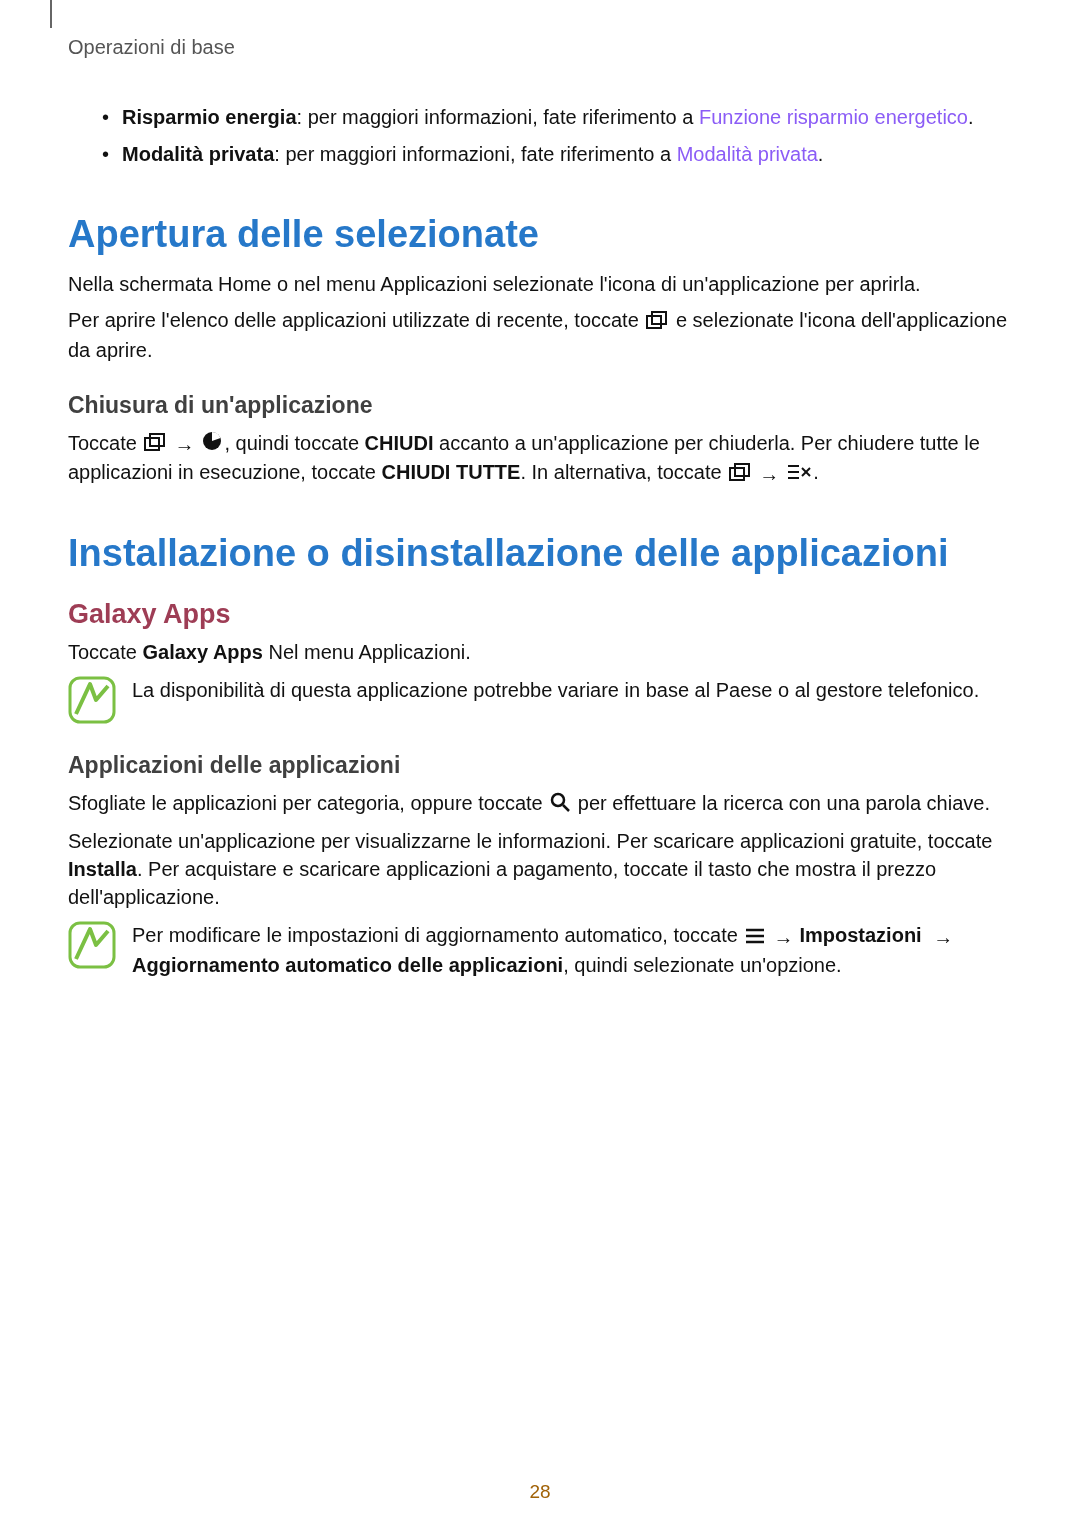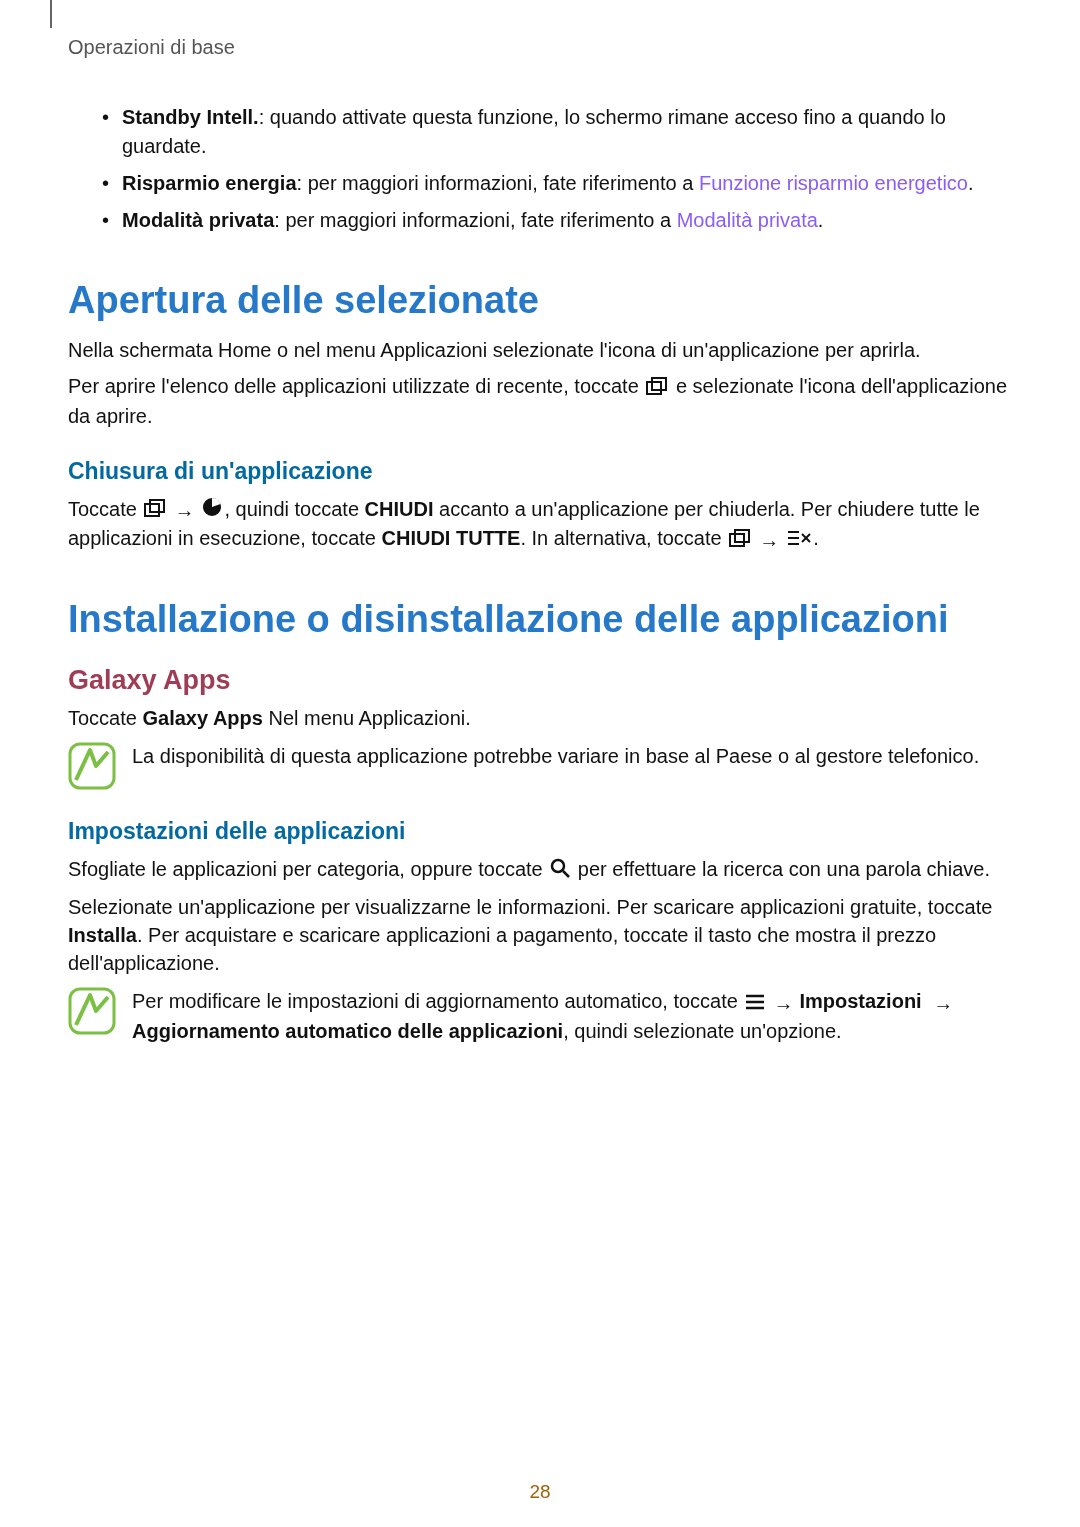--- a/index.html
+++ b/index.html
@@ -67,21 +67,21 @@
   h2.sub-main {
     color: #9e3d55;
     font-size: 27px;
     font-weight: 700;
     margin: 24px 0 8px 0;
   }
   h3.sub {
     font-size: 23px;
     font-weight: 700;
     margin: 28px 0 10px 0;
-    color: #0369a1;
+    color: #404040;
   }
   .inline-icon {
     display: inline-block;
     vertical-align: middle;
     margin: 0 2px;
   }
   .arrow {
     display: inline-block;
     vertical-align: middle;
     margin: 0 6px;
@@ -114,23 +114,20 @@
 </style>
 </head>
 <body>
 
 <div class="page">
   <div class="tab-mark"></div>
 
   <div class="header">Operazioni di base</div>
 
   <ul class="bullets">
-    <li>
-      <span class="bold">Standby Intell.</span><span>: quando attivate questa funzione, lo schermo rimane acceso fino a quando lo guardate.</span>
-    </li>
     <li>
       <span class="bold">Risparmio energia</span><span>: per maggiori informazioni, fate riferimento a </span><span class="link">Funzione risparmio energetico</span><span>.</span>
     </li>
     <li>
       <span class="bold">Modalità privata</span><span>: per maggiori informazioni, fate riferimento a </span><span class="link">Modalità privata</span><span>.</span>
     </li>
   </ul>
 
   <h1 class="section">Apertura delle selezionate</h1>
   <p class="body">Nella schermata Home o nel menu Applicazioni selezionate l'icona di un'applicazione per aprirla.</p>
@@ -171,21 +168,21 @@
   <div class="note-row">
     <div class="note-icon">
       <svg width="48" height="48" viewBox="0 0 48 48">
           <rect x="2" y="2" width="44" height="44" rx="10" fill="none" stroke="#7bc043" stroke-width="3"></rect>
           <path d="M8 38 L22 8 L28 24 L40 10" fill="none" stroke="#7bc043" stroke-width="4" stroke-linejoin="round"></path>
         </svg>
     </div>
     <div class="note-text">La disponibilità di questa applicazione potrebbe variare in base al Paese o al gestore telefonico.</div>
   </div>
 
-  <h3 class="sub">Impostazioni delle applicazioni</h3>
+  <h3 class="sub">Applicazioni delle applicazioni</h3>
   <p class="body">
     <span>Sfogliate le applicazioni per categoria, oppure toccate </span><span class="inline-icon"><svg width="20" height="20" viewBox="0 0 20 20">
           <circle cx="8" cy="8" r="6" fill="none" stroke="#111" stroke-width="2.5"></circle>
           <line x1="13" y1="13" x2="19" y2="19" stroke="#111" stroke-width="2.5"></line>
         </svg></span><span> per effettuare la ricerca con una parola chiave.</span>
   </p>
   <p class="body">
     <span>Selezionate un'applicazione per visualizzarne le informazioni. Per scaricare applicazioni gratuite, toccate </span><span class="bold">Installa</span><span>. Per acquistare e scaricare applicazioni a pagamento, toccate il tasto che mostra il prezzo dell'applicazione.</span>
   </p>
 

